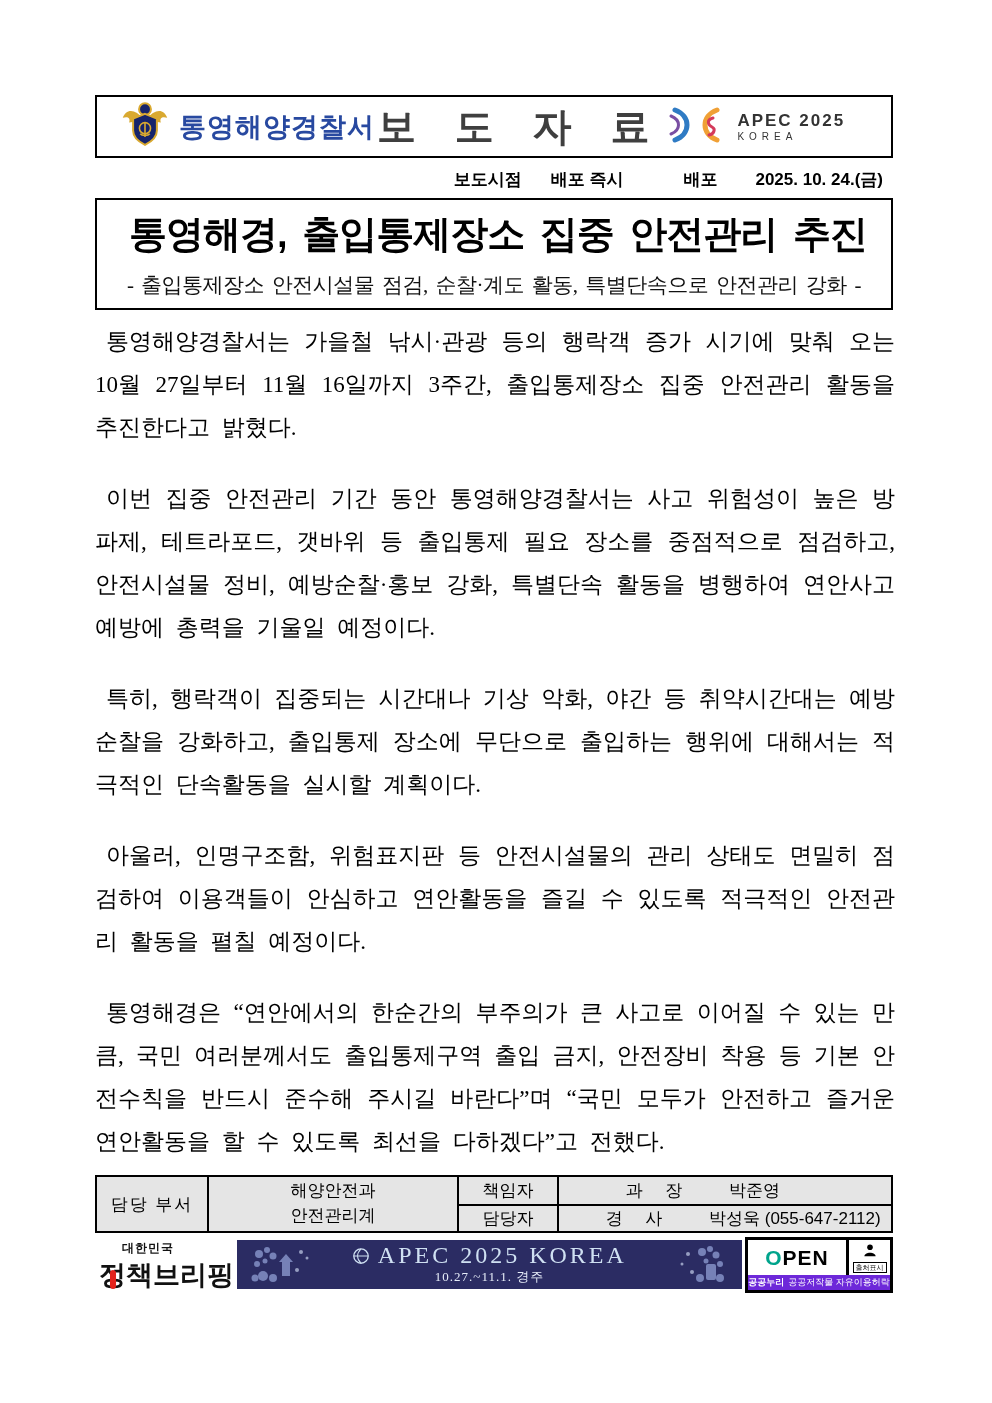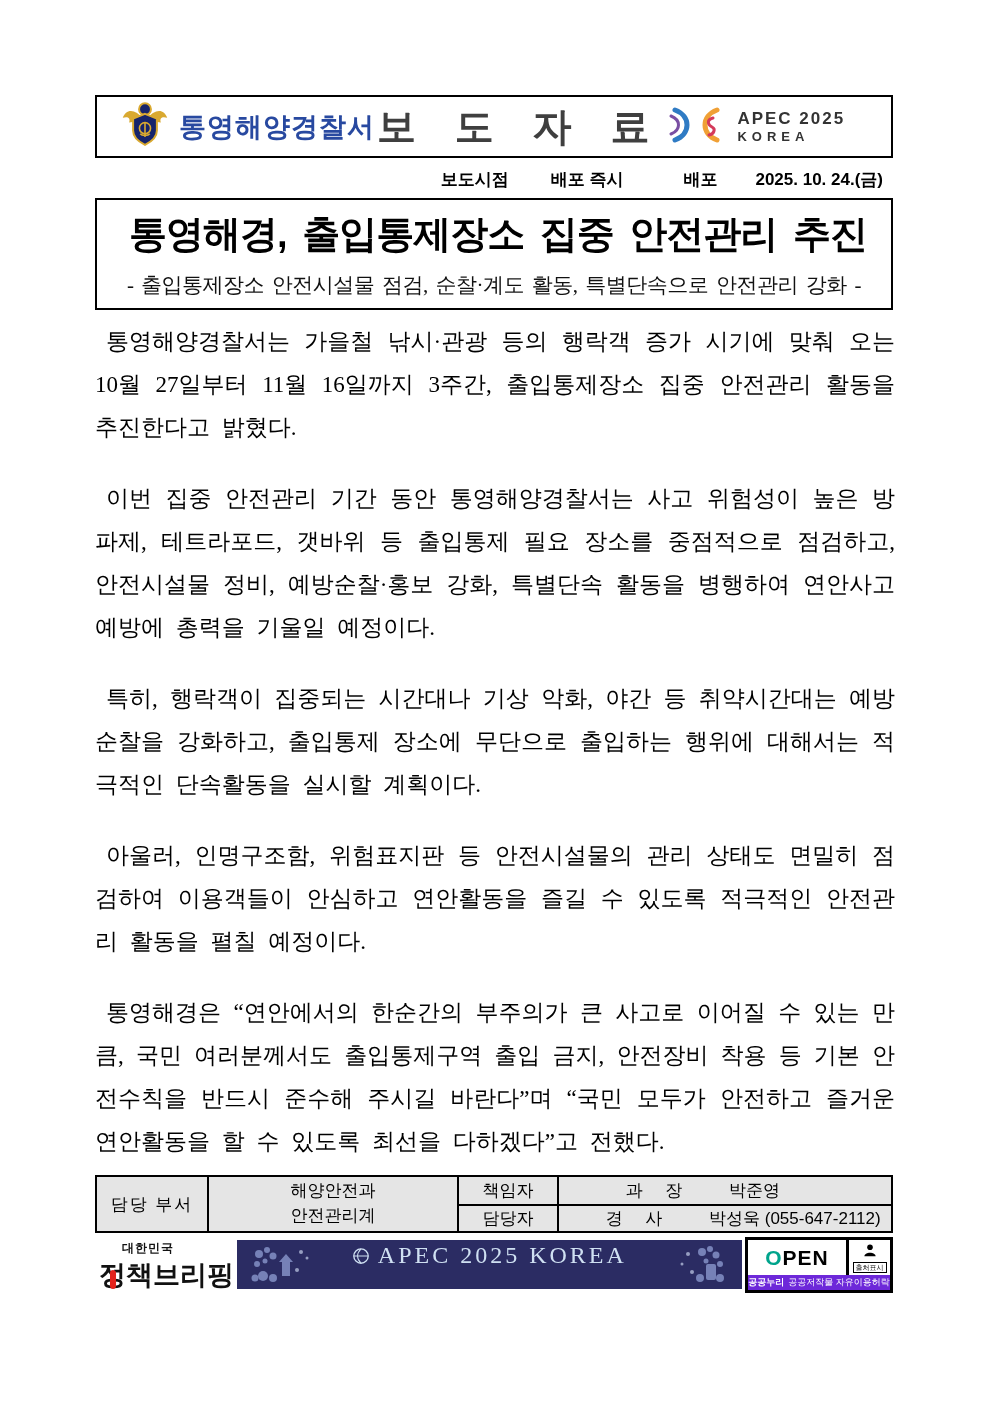--- a/index.html
+++ b/index.html
@@ -23,29 +23,29 @@
   
   .header-box{
     position:absolute;left:95px;top:95px;width:798px;height:63px;
     border:2px solid #000;display:flex;align-items:center;background:#fff;
   }
   .org-wrap{display:flex;align-items:center;gap:10px;padding-left:24px;width:292px;}
   .org-name{font-size:27px;font-weight:bold;color:var(--org-blue);letter-spacing:1px;white-space:nowrap;}
   .doc-type{flex:1;text-align:center;font-size:39px;font-weight:bold;color:var(--doc-gray);letter-spacing:14px;white-space:nowrap;}
   .apec-wrap{width:238px;display:flex;align-items:center;gap:8px;padding-right:8px;}
   .apec-text .l1{font-size:17px;font-weight:bold;color:#333;letter-spacing:2px;white-space:nowrap;}
-  .apec-text .l2{font-size:13px;font-weight:bold;color:#333;letter-spacing:5px;}
+  .apec-text .l2{font-size:10px;font-weight:normal;color:#333;letter-spacing:5px;}
 
   
   .release-row{
     position:absolute;left:95px;top:166px;width:798px;height:26px;
     display:flex;justify-content:flex-end;align-items:center;
     font-size:17px;font-weight:bold;white-space:nowrap;padding-right:10px;
   }
-  .release-row .lab1{margin-right:42px;}
+  .release-row .lab1{margin-right:29px;}
   .release-row .val1{margin-right:60px;}
   .release-row .lab2{margin-right:38px;}
 
   
   .title-box{
     position:absolute;left:95px;top:198px;width:798px;height:112px;
     border:2px solid #000;text-align:center;background:#fff;
   }
   .main-title{
     margin-top:9px;font-size:38px;font-weight:800;letter-spacing:-1px;word-spacing:6px;
@@ -216,20 +216,21 @@
   </span>
   <div class="ab-title">
     <span>
       <svg width="18" height="18" viewBox="0 0 20 20" style="vertical-align:-2px;">
         <circle cx="10" cy="10" r="8" fill="none" stroke="#cfe0f2" stroke-width="1.5"></circle>
         <path d="M10,2 C5,7 5,13 10,18 M2,10 L18,10" stroke="#cfe0f2" stroke-width="1.2" fill="none"></path>
       </svg>
     </span>
     <span>APEC 2025 KOREA</span>
   </div>
+  <div class="ab-sub">10.27.~11.1. 경주</div>
   <span class="ab-deco right">
     <svg width="70" height="42" viewBox="0 0 70 42">
       <g fill="#8d9cd1" opacity="0.9">
         <circle cx="44" cy="8" r="4"></circle>
           <circle cx="52" cy="5" r="3"></circle>
           <circle cx="58" cy="11" r="3.5"></circle>
         <circle cx="48" cy="17" r="2.5"></circle>
           <circle cx="62" cy="20" r="3"></circle>
         <rect x="48" y="20" width="10" height="16" rx="2"></rect>
         <circle cx="42" cy="34" r="4"></circle>

